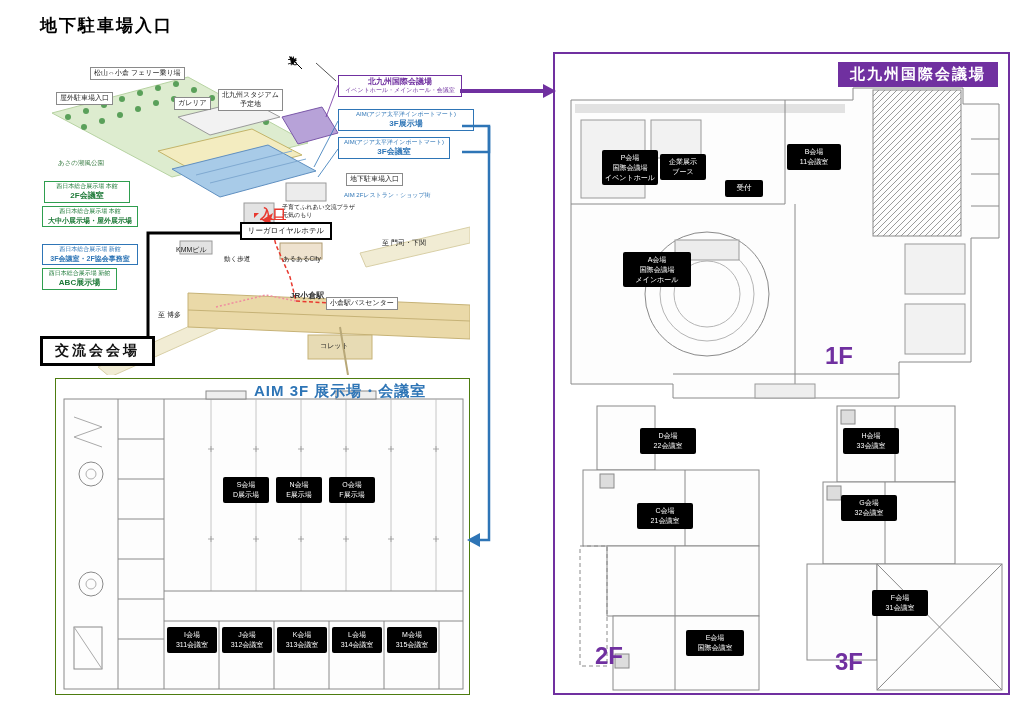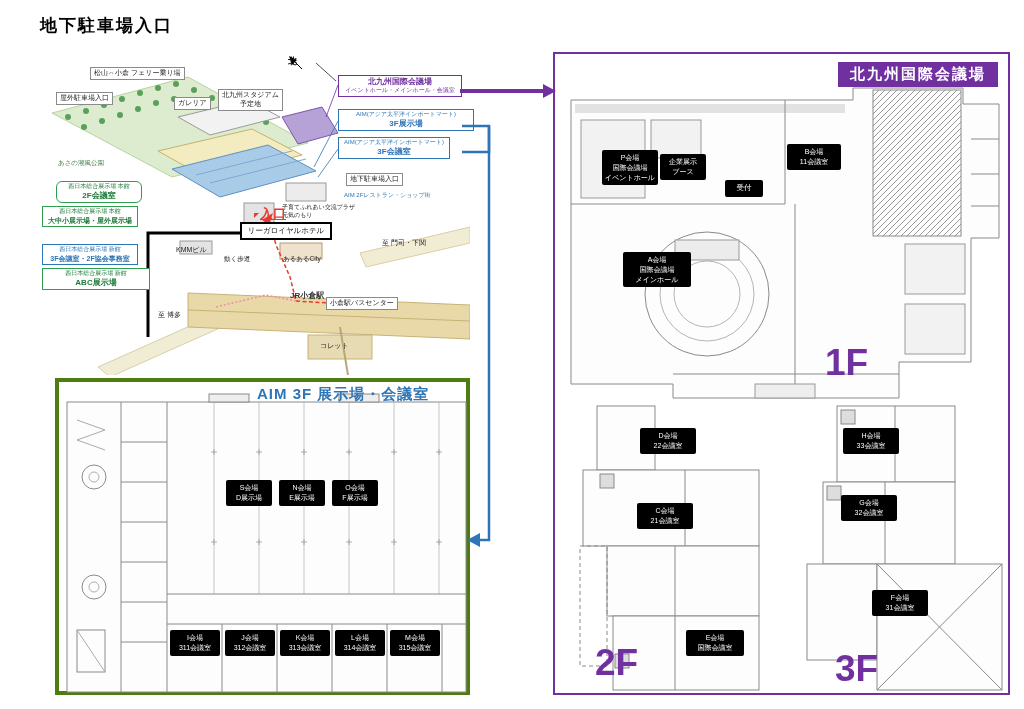--- a/index.html
+++ b/index.html
@@ -23,28 +23,28 @@
   .c-purple { border:1px solid #7030A0; color:#7030A0; }
   .c-blue   { border:1px solid #2E75B6; color:#2E75B6; }
   .c-green  { border:1px solid #2F9E4F; color:#1E7A38; }
   .exchange { position:absolute; border:3px solid #000; background:#fff; font-size:14px; font-weight:bold;
               padding:3px 12px; letter-spacing:3px; }
   .hotelbox { position:absolute; border:2px solid #000; background:#fff; font-size:7.5px; padding:2px 0; text-align:center; }
 
   
   .panel { position:absolute; background:#fff; }
   #kokusai-panel { left:553px; top:52px; width:457px; height:643px; border:2px solid #7030A0; }
-  #aim-panel     { left:55px;  top:378px; width:415px; height:317px; border:4px solid #4d7c0f;padding-left:44px; }
+  #aim-panel     { left:55px;  top:378px; width:415px; height:317px; border:1px solid #4d7c0f;padding-left:44px; }
   .kokusai-title { position:absolute; top:8px; right:10px; background:#7030A0; color:#fff; font-size:15px;
                    font-weight:bold; padding:3px 12px; letter-spacing:2px; }
   .aim-title { position:absolute; top:3px; left:198px; color:#2E75B6; font-size:15px; font-weight:bold; letter-spacing:1px; }
 
   .bbox { position:absolute; background:#000; color:#fff; font-size:7px; line-height:1.4; text-align:center;
           padding:3px 2px; border-radius:2px; white-space:pre-line; }
-  .floor-num { position:absolute; color:#7030A0; font-size:37px; font-weight:bold; }
+  .floor-num { position:absolute; color:#7030A0; font-size:24px; font-weight:bold; }
   svg { position:absolute; left:0; top:0; }
 </style>
 </head>
 <body>
 
 <div class="abs page-title">地下駐車場入口</div>
 
 <div class="abs" id="overview">
 
   <svg width="430" height="320" viewBox="0 0 430 320">
@@ -127,51 +127,52 @@
   </div>
   <div class="cbox c-blue" style="left:298px;top:82px;width:112px;">
     <span class="small">AIM(アジア太平洋インポートマート)</span>
     <span class="big">3F会議室</span>
   </div>
 
   <div class="wbox" style="left:306px;top:118px;">地下駐車場入口</div>
   <div class="tlabel" style="left:304px;top:137px;font-size:6px;color:#2E75B6;">AIM 2Fレストラン・ショップ街</div>
   <div class="tlabel" style="left:18px;top:104px;font-size:6.5px;color:#3a7d44;">あさの潮風公園</div>
 
-  <div class="cbox c-green" style="left:16px;top:126px;width:86px;border-radius:6px;">
+  <div class="cbox c-green" style="left:4px;top:126px;width:86px;">
     <span class="small">西日本総合展示場 本館</span>
     <span class="big">2F会議室</span>
   </div>
   <div class="cbox c-green" style="left:2px;top:151px;width:96px;">
     <span class="small">西日本総合展示場 本館</span>
     <span class="big" style="font-size:7px;">大中小展示場・屋外展示場</span>
   </div>
   <div class="cbox c-blue" style="left:2px;top:189px;width:96px;">
     <span class="small">西日本総合展示場 新館</span>
     <span class="big" style="font-size:7px;">3F会議室・2F協会事務室</span>
   </div>
-  <div class="cbox c-green" style="left:2px;top:213px;width:108px;">
+  <div class="cbox c-green" style="left:2px;top:213px;width:75px;">
     <span class="small">西日本総合展示場 新館</span>
     <span class="big">ABC展示場</span>
   </div>
 
   <div class="tlabel" style="left:242px;top:149px;font-size:6px;">子育てふれあい交流プラザ
 元気のもり</div>
   <div class="abs" style="left:214px;top:149px;">
     <span style="display:inline-block;width:0;height:0;border-top:5px solid #e8392f;border-right:5px solid transparent;margin-right:1px;"></span><span style="color:#e8392f;font-weight:bold;font-size:13px;text-decoration:underline;">入口</span>
   </div>
   <div class="hotelbox" style="left:200px;top:167px;width:92px;">リーガロイヤルホテル</div>
   <div class="tlabel" style="left:136px;top:191px;">KMMビル</div>
   <div class="tlabel" style="left:184px;top:200px;font-size:6.5px;">動く歩道</div>
   <div class="tlabel" style="left:243px;top:200px;font-size:6.5px;">あるあるCity</div>
   <div class="tlabel" style="left:342px;top:184px;">至 門司・下関</div>
   <div class="tlabel" style="left:250px;top:236px;font-size:8px;font-weight:bold;color:#333;">JR小倉駅</div>
   <div class="wbox" style="left:286px;top:242px;">小倉駅バスセンター</div>
   <div class="tlabel" style="left:118px;top:256px;">至 博多</div>
   <div class="tlabel" style="left:280px;top:287px;">コレット</div>
+  <div class="exchange" style="left:0;top:281px;">交流会会場</div>
 </div>
 
 <svg width="1024" height="709" viewBox="0 0 1024 709" style="pointer-events:none;z-index:5;">
   <line x1="460" y1="91" x2="543" y2="91" stroke="#7030A0" stroke-width="4"></line>
   <polygon points="543,84 556,91 543,98" fill="#7030A0"></polygon>
   <polyline points="462,126 489,126 489,152 462,152" stroke="#2E75B6" stroke-width="2.5" fill="none"></polyline>
   <polyline points="489,126 489,540 480,540" stroke="#2E75B6" stroke-width="2.5" fill="none"></polyline>
   <polygon points="480,533 467,540 480,547" fill="#2E75B6"></polygon>
 </svg>
 

